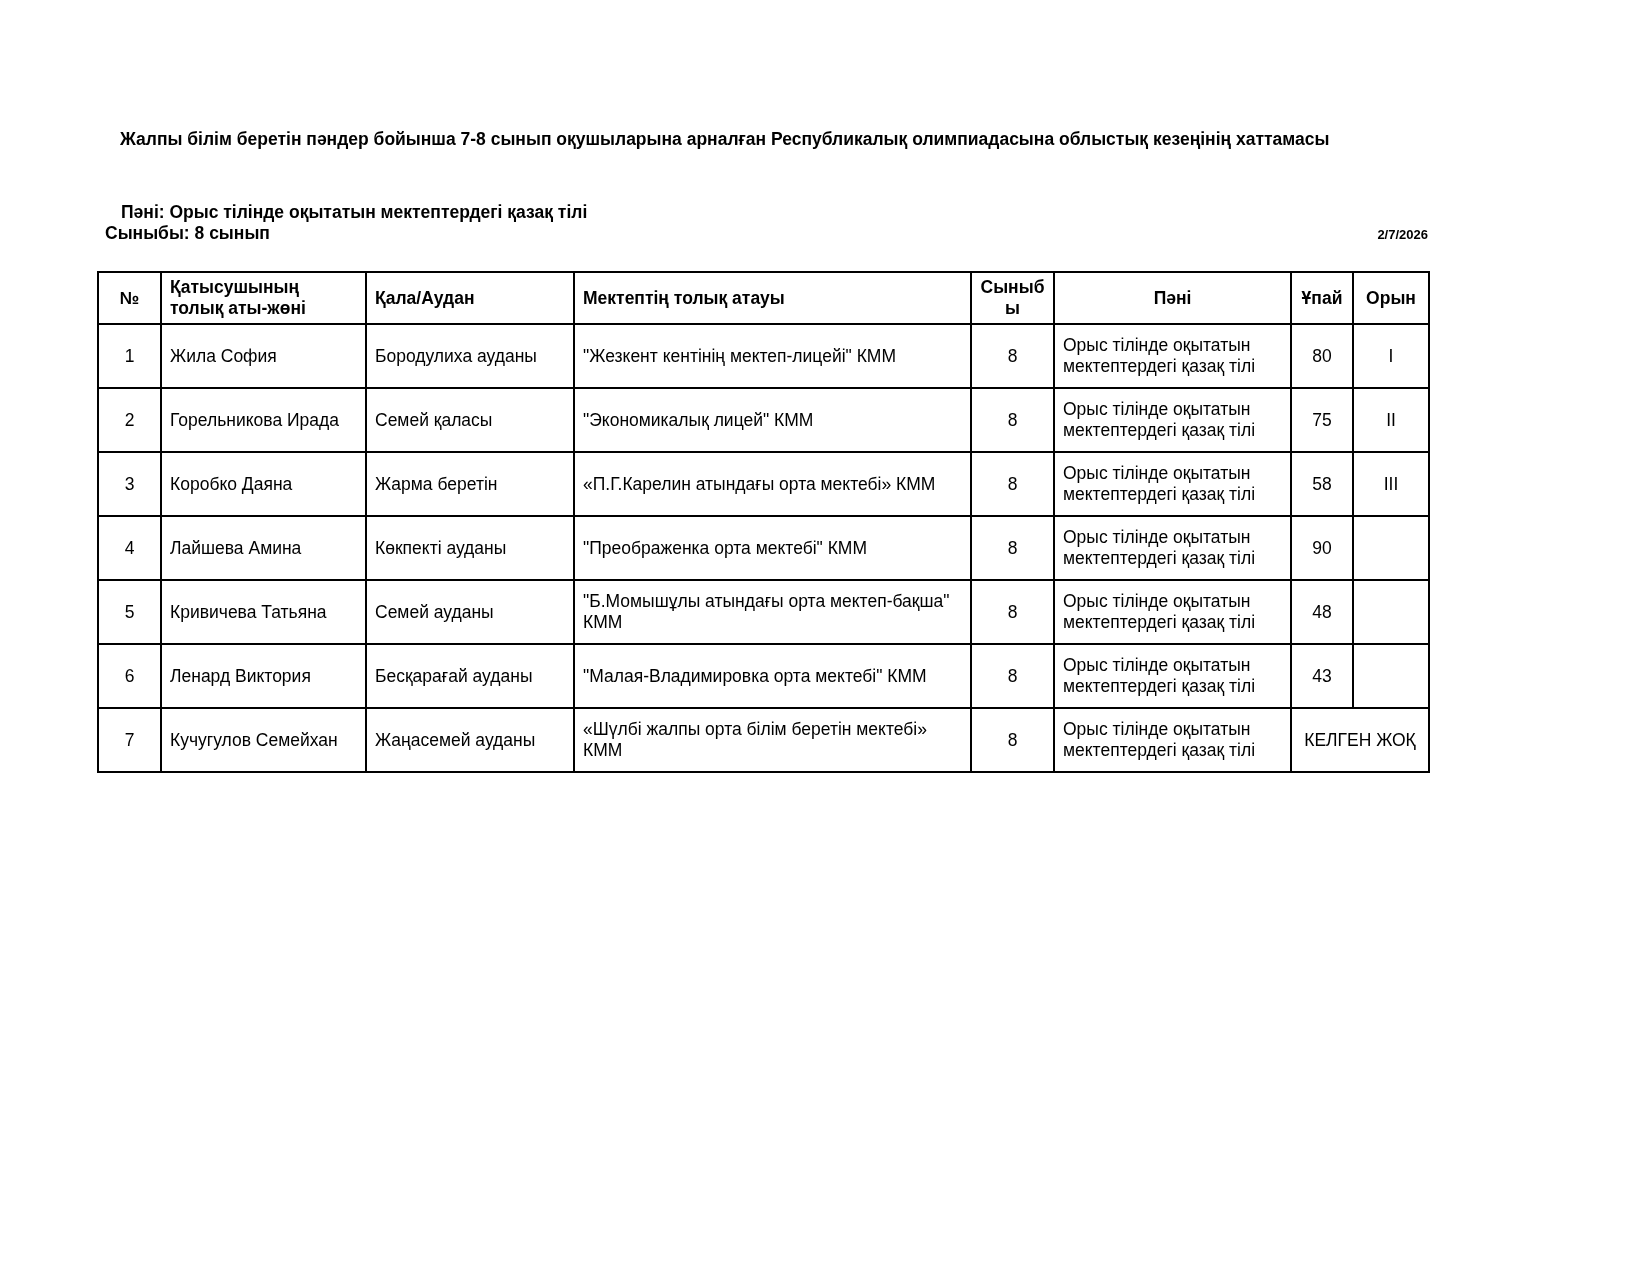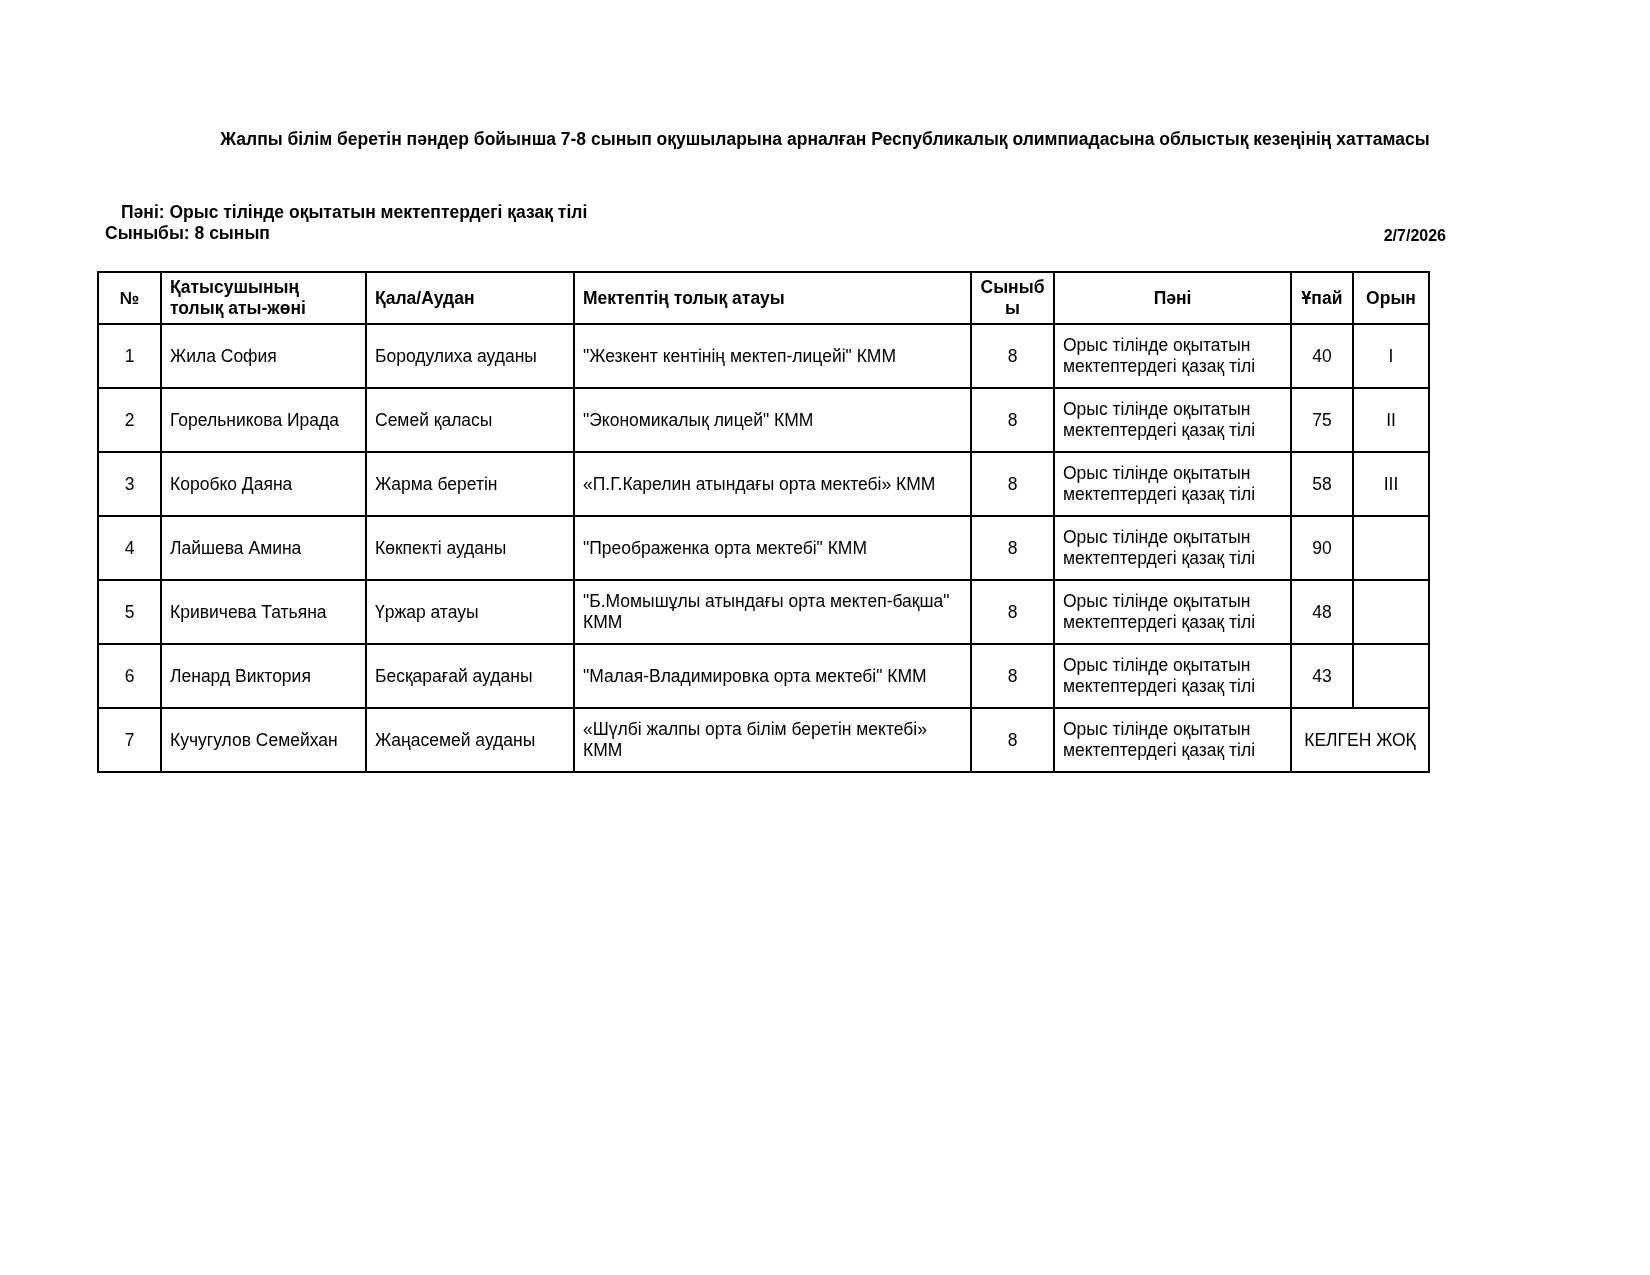--- a/index.html
+++ b/index.html
@@ -12,21 +12,20 @@
     height: 1275px;
     font-family: "Liberation Sans", sans-serif;
     color: #000000;
     position: relative;
   }
   .doc-title {
     position: absolute;
     top: 126px;
     left: 120px;
     width: 1410px;
-    text-align: center;
     font-size: 17.5px;
     font-weight: bold;
     line-height: 1.5;
   }
   .meta-subject {
     position: absolute;
     top: 202px;
     left: 121px;
     font-size: 17.5px;
     font-weight: bold;
@@ -34,22 +33,22 @@
   .meta-class {
     position: absolute;
     top: 223px;
     left: 105px;
     font-size: 17.5px;
     font-weight: bold;
   }
   .meta-date {
     position: absolute;
     top: 227px;
-    right: 204px;
-    font-size: 16px;
+    right: 222px;
+    font-size: 13px;
     font-weight: bold;
   }
   table.results {
     position: absolute;
     top: 271px;
     left: 97px;
     width: 1331px;
     border-collapse: collapse;
     table-layout: fixed;
   }
@@ -105,21 +104,21 @@
     </tr>
   </thead>
   <tbody id="table-body">
       <tr>
         <td class="al-c">1</td>
         <td class="al-l">Жила София</td>
         <td class="al-l">Бородулиха ауданы</td>
         <td class="al-l">"Жезкент кентінің мектеп-лицейі" КММ</td>
         <td class="al-c">8</td>
         <td class="al-l">Орыс тілінде оқытатын мектептердегі қазақ тілі</td>
-        <td class="al-c">40</td>
+        <td class="al-c">80</td>
         <td class="al-c">I</td>
       </tr>
       <tr>
         <td class="al-c">2</td>
         <td class="al-l">Горельникова Ирада</td>
         <td class="al-l">Семей қаласы</td>
         <td class="al-l">"Экономикалық лицей" КММ</td>
         <td class="al-c">8</td>
         <td class="al-l">Орыс тілінде оқытатын мектептердегі қазақ тілі</td>
         <td class="al-c">75</td>
@@ -141,21 +140,21 @@
         <td class="al-l">Көкпекті ауданы</td>
         <td class="al-l">"Преображенка орта мектебі" КММ</td>
         <td class="al-c">8</td>
         <td class="al-l">Орыс тілінде оқытатын мектептердегі қазақ тілі</td>
         <td class="al-c">90</td>
         <td class="al-c"></td>
       </tr>
       <tr>
         <td class="al-c">5</td>
         <td class="al-l">Кривичева Татьяна</td>
-        <td class="al-l">Үржар атауы</td>
+        <td class="al-l">Семей ауданы</td>
         <td class="al-l">"Б.Момышұлы атындағы орта мектеп-бақша" КММ</td>
         <td class="al-c">8</td>
         <td class="al-l">Орыс тілінде оқытатын мектептердегі қазақ тілі</td>
         <td class="al-c">48</td>
         <td class="al-c"></td>
       </tr>
       <tr>
         <td class="al-c">6</td>
         <td class="al-l">Ленард Виктория</td>
         <td class="al-l">Бесқарағай ауданы</td>

